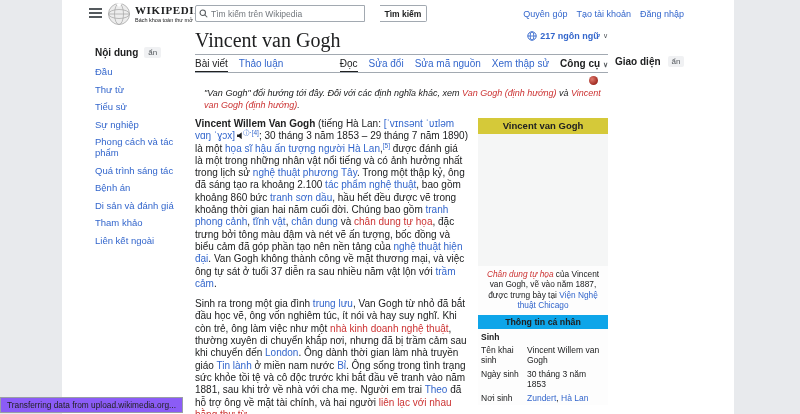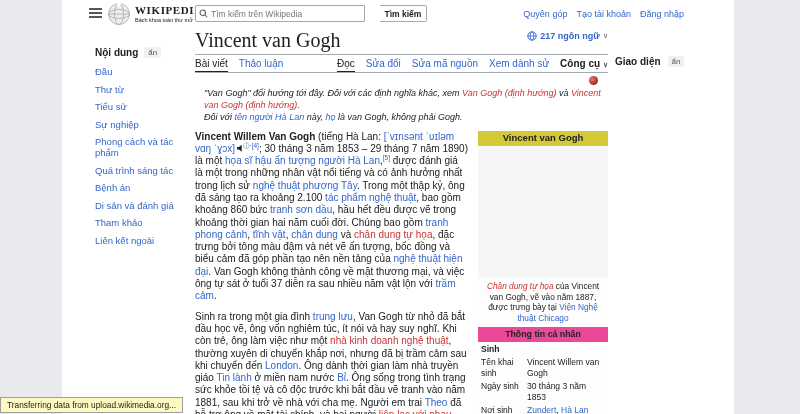--- a/index.html
+++ b/index.html
@@ -60,27 +60,27 @@
   .b { font-weight:bold; }
   .i { font-style:italic; }
   .sup { vertical-align:super; font-size:6.5px; line-height:0; }
   .spk { display:inline-block; width:6px; height:7px; background:#202122; margin-left:2px;
     clip-path:polygon(0 32%, 32% 32%, 78% 0, 78% 100%, 32% 68%, 0 68%); }
   
   .infobox { float:right; width:130px; margin:0 0 6px 10px; border:1px solid #a2a9b1; background:#fdfdfd; font-size:8.5px; line-height:10.5px; }
   .ib-title { background:#d5c939; font-weight:bold; text-align:center; font-size:9.5px; padding:2.5px 2px; }
   .ib-img { height:132px; background:#f5f6f6; cursor:pointer; }
   .ib-caption { padding:3px 4px 4px; text-align:center; font-size:8.3px; }
-  .ib-sec { background:#ec4899; font-weight:bold; text-align:center; font-size:8.8px; padding:2px; }
+  .ib-sec { background:#0ea5e9; font-weight:bold; text-align:center; font-size:8.8px; padding:2px; }
   .ib-gh { font-weight:bold; padding:2.5px 3px 1px; }
   .ib-row { display:flex; padding:1.5px 3px; }
   .ib-label { width:46px; flex:0 0 46px; padding-right:3px; }
   .ib-value { flex:1; }
   
-  .statusbar { position:absolute; left:0; bottom:1px; background:#fef9c3; border:1px solid #9a9fa5; font-size:8.3px; color:#202122; padding:2px 6px; }
+  .statusbar { position:absolute; left:0; bottom:1px; background:#8b5cf6; border:1px solid #9a9fa5; font-size:8.3px; color:#202122; padding:2px 6px; }
 </style>
 </head>
 <body>
 
 <div class="page">
 
   <header class="hdr">
     <button class="burger">
         <i></i>
         <i></i>
@@ -153,30 +153,29 @@
     </div>
     <div class="tab-row">
       <div class="tabs-l">
         <span class="tab active">Bài viết</span>
         <span class="tab">Thảo luận</span>
       </div>
       <div class="tabs-r">
         <span class="tab active">Đọc</span>
         <span class="tab">Sửa đổi</span>
         <span class="tab">Sửa mã nguồn</span>
-        <span class="tab">Xem dành sử</span>
+        <span class="tab">Xem thập sử</span>
         <span class="tab" style="color:#202122;font-weight:bold;"><span>Công cụ</span> <span class="chev">∨</span></span>
       </div>
     </div>
     <div class="badge-row">
       <span class="article-badge"></span>
     </div>
     <div class="hatnotes">
       <div class="hn"><span>"Van Gogh" đổi hướng tới đây. Đối với các định nghĩa khác, xem </span><span class="rd">Van Gogh (định hướng)</span><span> và </span><span class="rd">Vincent van Gogh (định hướng)</span><span>.</span></div>
-      <div class="hn"><span>Đối với </span><span class="lk">tên người Hà Lan</span><span> này, </span><span class="lk">họ</span><span> là van Gogh, không phải Gogh.</span></div>
     </div>
 
     <div class="body-flow">
 
       <table style="border:none;border-collapse:collapse;" class="infobox">
           <tbody>
             <tr>
               <td style="padding:0;">
         <div class="ib-title">Vincent van Gogh</div>
         <div class="ib-img"></div>

